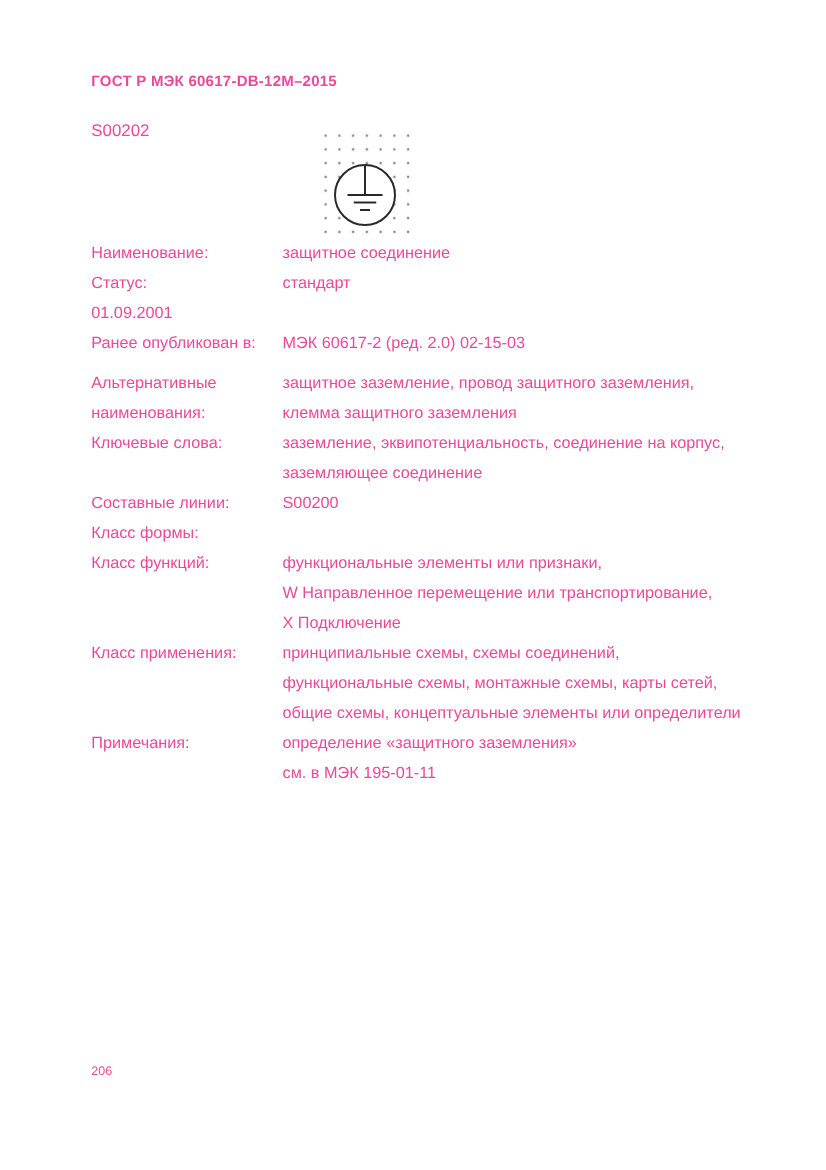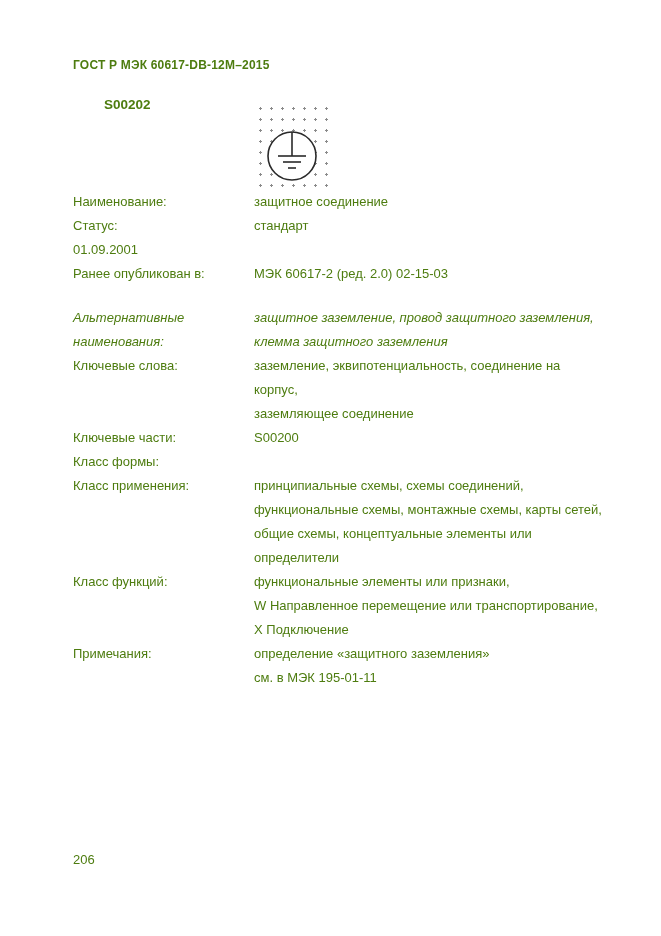--- a/index.html
+++ b/index.html
@@ -6,38 +6,37 @@
     margin: 0;
     padding: 0;
     background: #ffffff;
   }
   .page {
     position: relative;
     width: 661px;
     height: 936px;
     background: #ffffff;
     font-family: "Liberation Sans", sans-serif;
-    color: #4d7c0f;
+    color: #ec4899;
     overflow: hidden;
   }
   .doc-header {
     position: absolute;
     left: 73px;
     top: 58px;
     font-size: 12px;
     font-weight: bold;
     letter-spacing: 0.2px;
   }
   .symbol-id {
     position: absolute;
     left: 73px;
     top: 97px;
     font-size: 13.5px;
-    font-weight: bold;
-    margin-left: 31px;
+    font-weight: normal;
   }
   .symbol-figure {
     position: absolute;
     left: 252px;
     top: 100px;
     width: 80px;
     height: 92px;
     
     background-image: radial-gradient(circle, #8a8a8a 1px, rgba(0,0,0,0) 1.3px);
     background-size: 11px 11px;
@@ -52,41 +51,39 @@
     position: absolute;
     left: 73px;
     top: 190px;
     width: 530px;
     font-size: 13px;
     line-height: 24px;
   }
   .field-row {
     display: flex;
     align-items: flex-start;
-    gap: 28px;
   }
   .field-row.gap {
-    margin-top: 20px;
-    font-style: italic;
+    margin-top: 8px;
   }
   .field-label {
     width: 153px;
     flex: 0 0 153px;
     padding-right: 6px;
     box-sizing: border-box;
   }
   .field-value {
     flex: 1;
     white-space: pre-line;
   }
   .page-number {
     position: absolute;
     left: 73px;
     top: 852px;
-    font-size: 13px;
+    font-size: 10px;
   }
 </style>
 </head>
 <body>
 
 <div class="page">
 
   <div class="doc-header">ГОСТ Р МЭК 60617-DB-12М–2015</div>
 
   <div class="symbol-id">S00202</div>
@@ -128,40 +125,40 @@
 клемма защитного заземления</div>
     </div>
 
     <div class="field-row">
       <div class="field-label">Ключевые слова:</div>
       <div class="field-value">заземление, эквипотенциальность, соединение на корпус,
 заземляющее соединение</div>
     </div>
 
     <div class="field-row">
-      <div class="field-label">Ключевые части:</div>
+      <div class="field-label">Составные линии:</div>
       <div class="field-value">S00200</div>
     </div>
 
     <div class="field-row">
       <div class="field-label">Класс формы:</div>
     </div>
 
     <div class="field-row">
+      <div class="field-label">Класс функций:</div>
+      <div class="field-value">функциональные элементы или признаки,
+W Направленное перемещение или транспортирование,
+X Подключение</div>
+    </div>
+
+    <div class="field-row">
       <div class="field-label">Класс применения:</div>
       <div class="field-value">принципиальные схемы, схемы соединений,
 функциональные схемы, монтажные схемы, карты сетей,
 общие схемы, концептуальные элементы или определители</div>
-    </div>
-
-    <div class="field-row">
-      <div class="field-label">Класс функций:</div>
-      <div class="field-value">функциональные элементы или признаки,
-W Направленное перемещение или транспортирование,
-X Подключение</div>
     </div>
 
     <div class="field-row">
       <div class="field-label">Примечания:</div>
       <div class="field-value">определение «защитного заземления»
 см. в МЭК 195-01-11</div>
     </div>
 
   </div>
 

